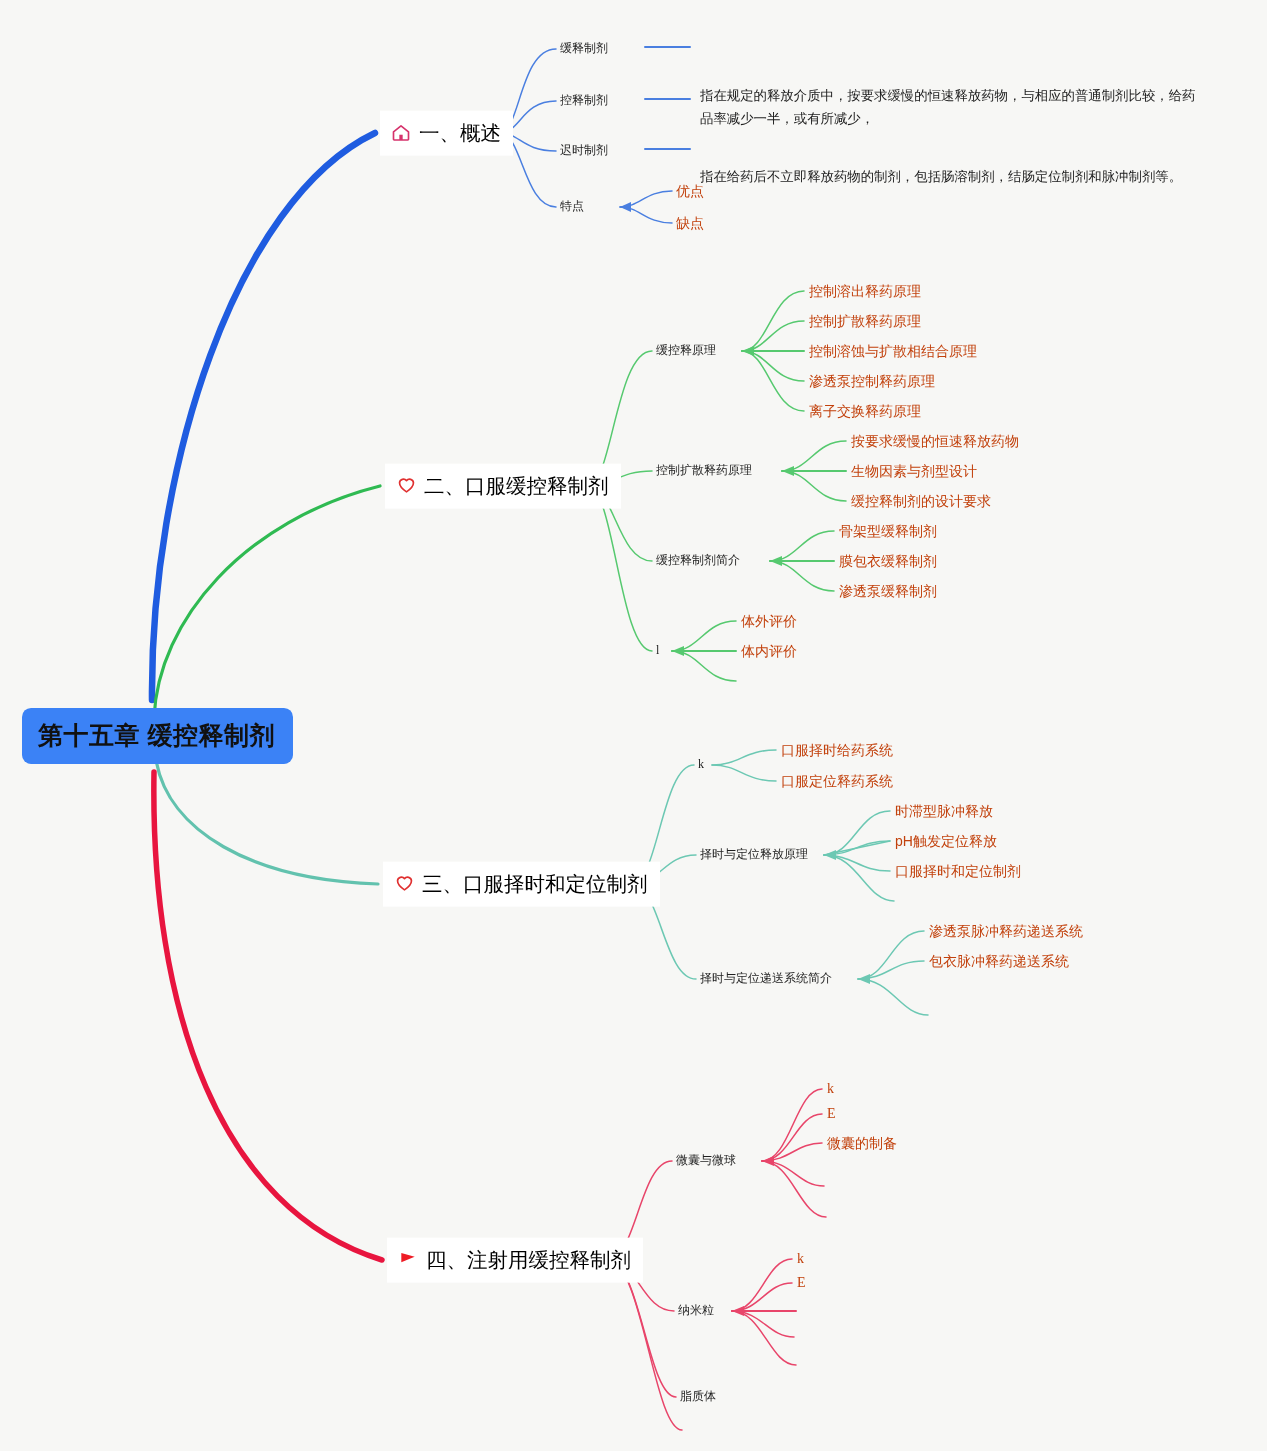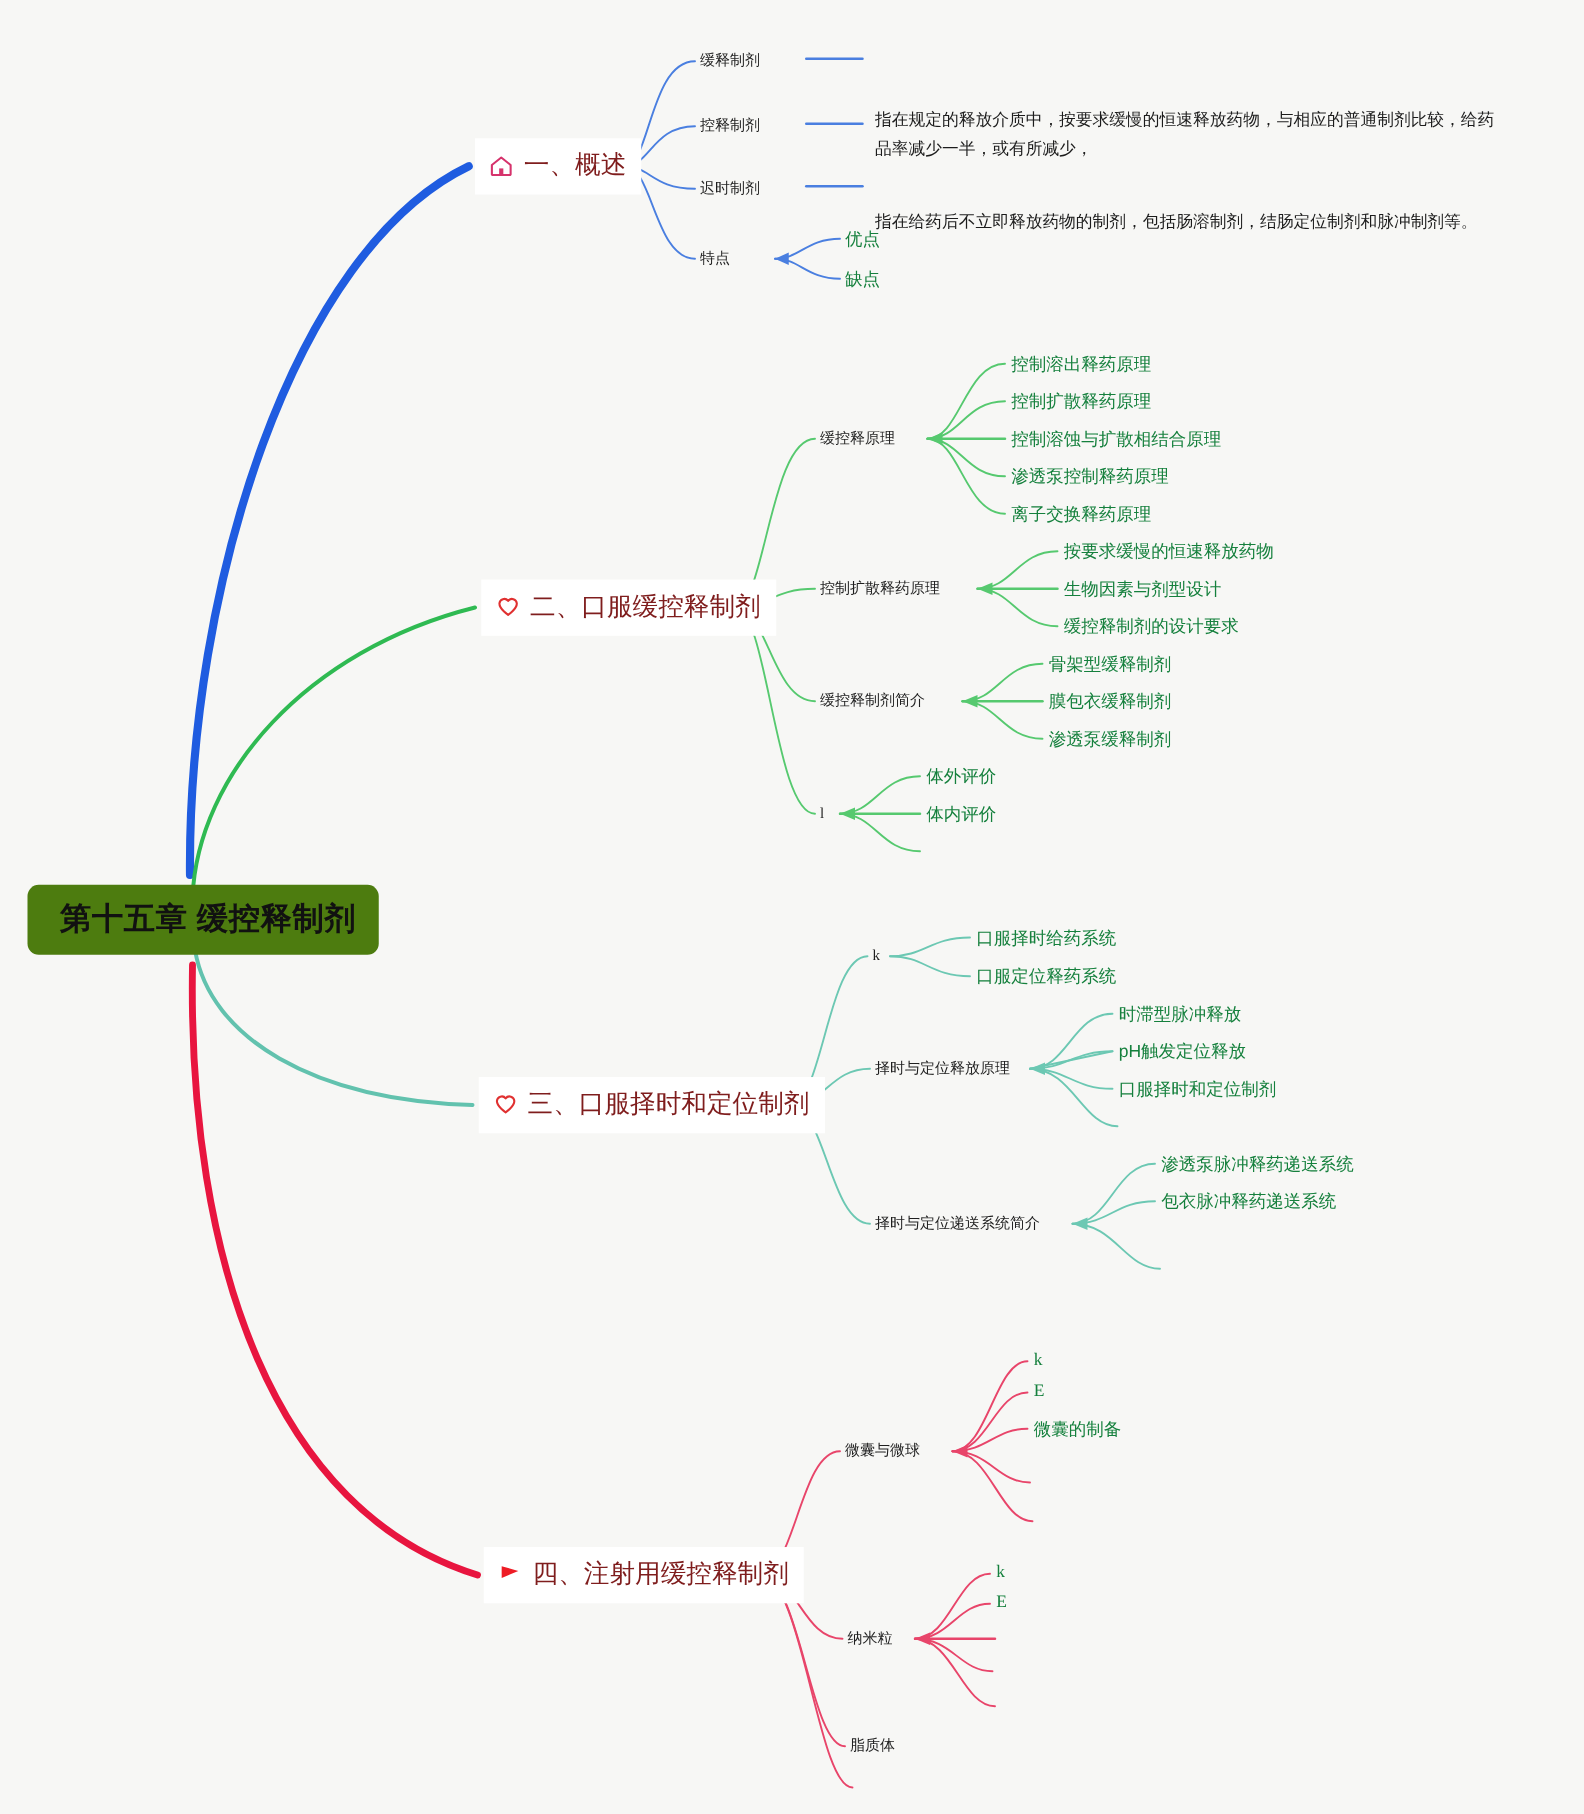--- a/index.html
+++ b/index.html
@@ -35,36 +35,36 @@
     color: #1d1d1d;
     font-size: 14.5px;
     transform: translateY(-50%);
   }
   .node.wrapnode {
     white-space: normal;
   }
 
   
   .node-root {
-    background: #4d7c0f;
+    background: #3b82f6;
     border-radius: 9px;
-    padding: 9px 18px 11px 26px;
+    padding: 9px 18px 11px 16px;
     font-size: 25px;
     font-weight: bold;
     letter-spacing: 0.5px;
     color: #111;
     box-shadow: 0 0 0 0 transparent;
   }
 
   
   .node-topic {
     background: #ffffff;
     padding: 7px 12px 8px 10px;
     font-size: 20.5px;
-    color: #7f1d1d;
+    color: #000000;
     display: flex;
     align-items: center;
     gap: 7px;
   }
   .node-topic .topic-ico {
     display: inline-flex;
     width: 22px;
     height: 22px;
     align-items: center;
     justify-content: center;
@@ -72,21 +72,21 @@
   }
 
   
   .node-sub {
     font-size: 12px;
     color: #1f1f1f;
   }
   
   .node-leaf {
     font-size: 14px;
-    color: #15803d;
+    color: #c2410c;
   }
   
   .node-para {
     font-size: 13.4px;
     color: #1c1c1c;
     line-height: 1.72;
   }
   .w1 { width: 498px; }
   .w2 { width: 498px; }
   .w3 { width: 498px; margin-top: 20px; }

